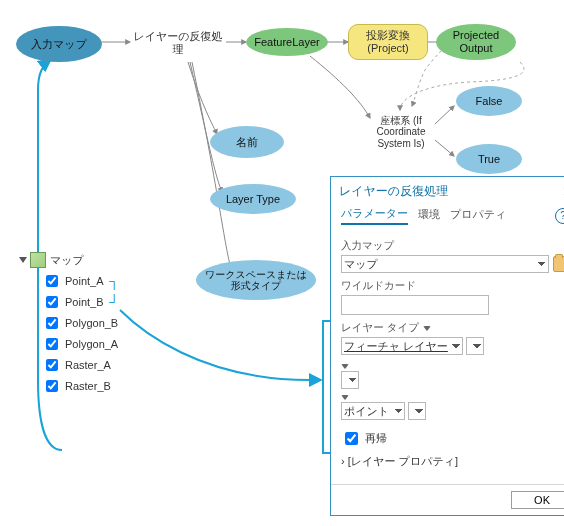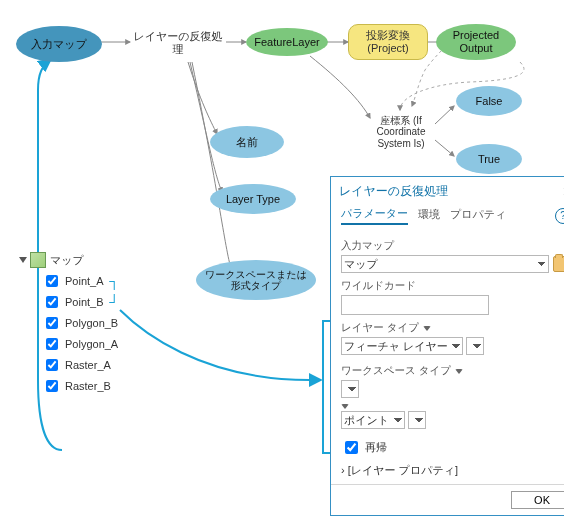--- a/index.html
+++ b/index.html
@@ -158,26 +158,25 @@
       </div>
       <div class="fld">
         <div class="fld-lbl">ワイルドカード</div>
         <input class="ctl" type="text" style="">
       </div>
       <div class="fld">
         <div class="fld-lbl">
             <span>レイヤー タイプ</span>
             <span class="chev"></span>
           </div>
-        <select class="ctl" style="margin-bottom:3px;"><option>フィーチャ レイヤー</option></select>
+        <select class="ctl" style="margin-bottom:3px;text-decoration:underline;"><option>フィーチャ レイヤー</option></select>
         <select class="ctl"><option></option></select>
       </div>
       <div class="fld">
         <div class="fld-lbl">
-            <span>ワークスペース タイプ</span>
             <span class="chev"></span>
           </div>
         <select class="ctl"><option></option></select>
       </div>
       <div class="fld">
         <div class="fld-lbl">
             <span class="chev"></span>
           </div>
         <select class="ctl" style="margin-bottom:3px;"><option>ポイント</option></select>
         <select class="ctl"><option></option></select>

